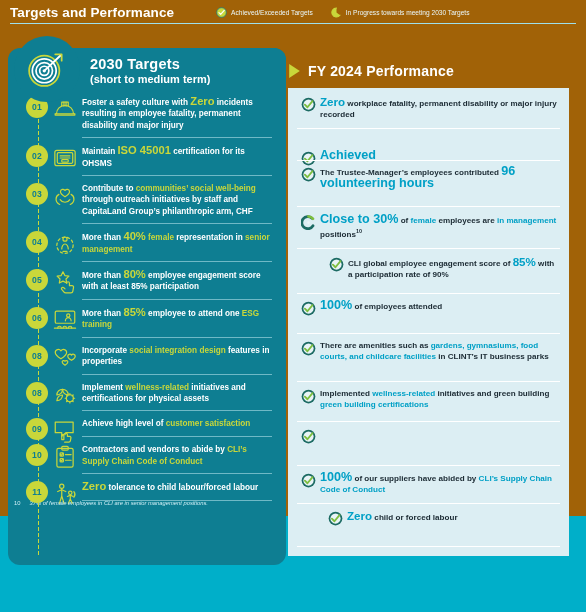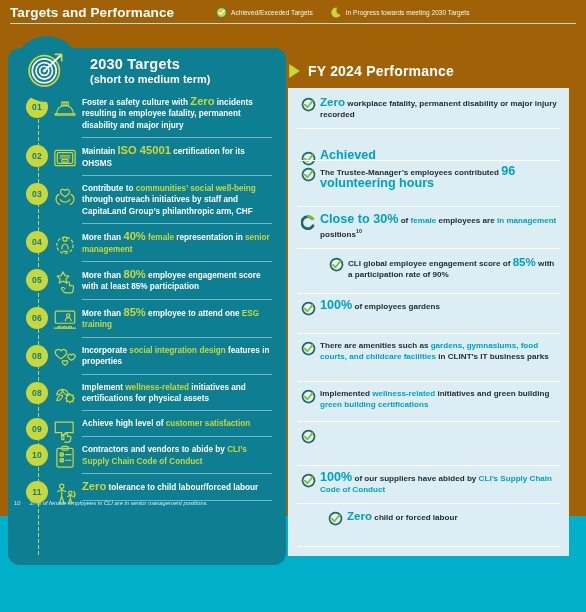--- a/index.html
+++ b/index.html
@@ -378,21 +378,21 @@
       </div>
       <div class="rrow" style="position: absolute; left: 0px; right: 0px; top: 212px;">
         <div class="ricon">
           <svg width="15" height="15" viewBox="0 0 24 24">
             <circle cx="12" cy="12" r="11" fill="#1C6B63"></circle>
             <circle cx="12" cy="12" r="8.2" fill="#E9F4F7"></circle>
             <path d="M6.2 12.3 L10.3 16.4 L18.4 6.6" fill="none" stroke="#7DBE3F" stroke-width="2.9" stroke-linecap="round" stroke-linejoin="round"></path>
           </svg>
         </div>
         <div class="rtextwrap">
-          <div class="rtext"><span class="bigger">100%</span><span> of employees gardens</span></div>
+          <div class="rtext"><span class="bigger">100%</span><span> of employees attended</span></div>
         </div>
       </div>
       <div class="rrow" style="position: absolute; left: 0px; right: 0px; top: 300px;">
         <div class="ricon">
           <svg width="15" height="15" viewBox="0 0 24 24">
             <circle cx="12" cy="12" r="11" fill="#1C6B63"></circle>
             <circle cx="12" cy="12" r="8.2" fill="#E9F4F7"></circle>
             <path d="M6.2 12.3 L10.3 16.4 L18.4 6.6" fill="none" stroke="#7DBE3F" stroke-width="2.9" stroke-linecap="round" stroke-linejoin="round"></path>
           </svg>
         </div>

